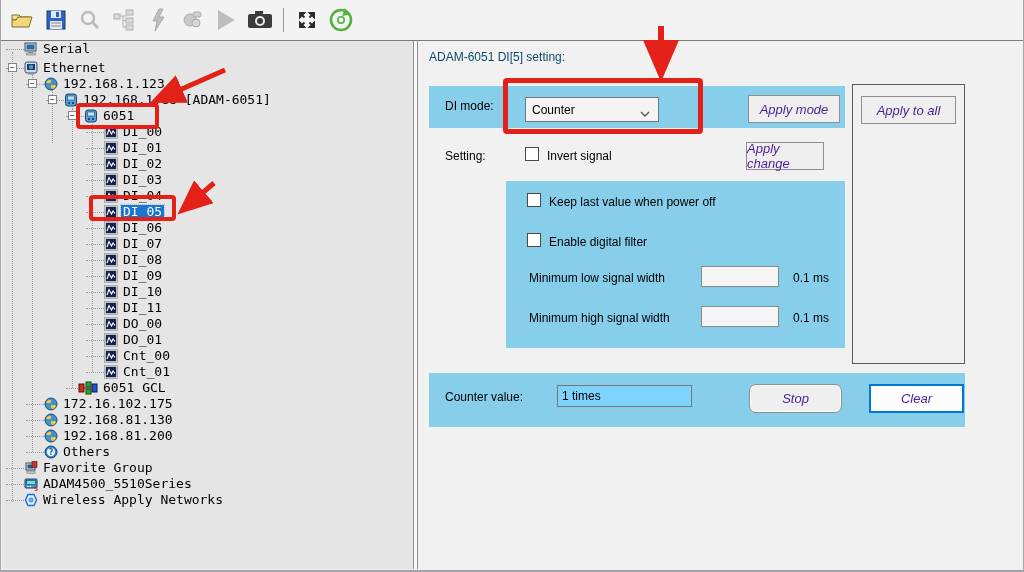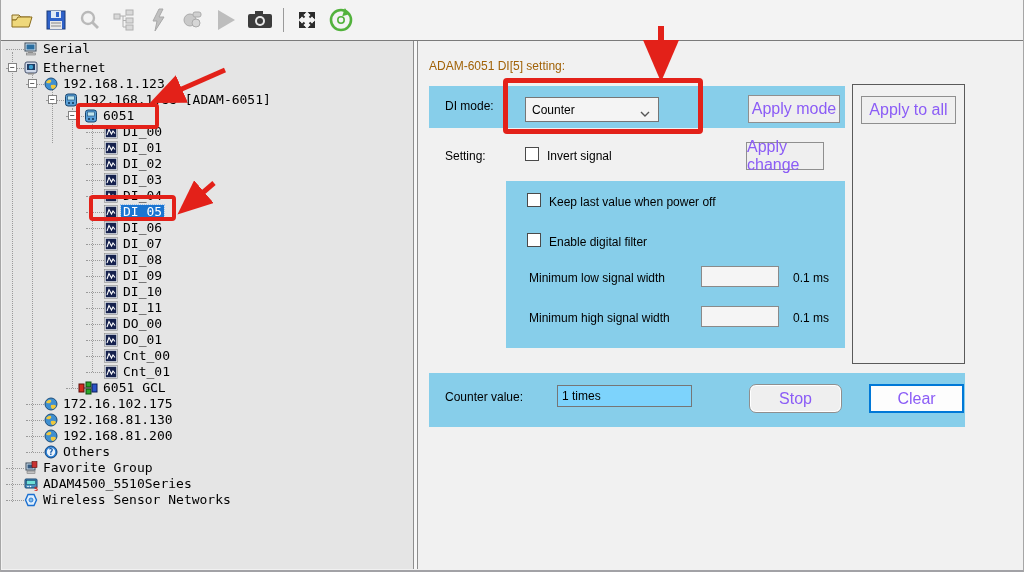--- a/index.html
+++ b/index.html
@@ -24,25 +24,25 @@
   .tlabel{position:absolute;top:1px;font:13px/14px "DejaVu Sans Mono",monospace;color:#000;white-space:pre;padding:0 2px;}
   .tlabel.sel{background:#1b75d1;color:#fff;outline:1px dotted #9cc3ef;}
   .vguide{position:absolute;border-left:1px dotted #9a9a9a;width:0;}
 
   
   #splitter{position:absolute;left:412px;top:41px;width:5px;height:528px;background:#f8f8f8;
             border-left:1px solid #8e8e8e;border-right:1px solid #8e8e8e;box-sizing:border-box;}
 
   
   #rightPanel{position:absolute;left:417px;top:41px;width:606px;height:528px;background:#f1f1f1;}
-  .ptitle{position:absolute;left:11px;top:18px;font-size:12px;color:#a16207;}
+  .ptitle{position:absolute;left:11px;top:9px;font-size:12px;color:#0c4a6e;}
   .band{position:absolute;background:#87ceea;}
   .plabel{position:absolute;font-size:12px;color:#000;}
-  .btn{position:absolute;background:#efefef;border:1px solid #8f8f8f;font-size:16px;color:#8b5cf6;
-       display:flex;align-items:center;justify-content:center;box-sizing:border-box;}
+  .btn{position:absolute;background:#efefef;border:1px solid #8f8f8f;font-size:13px;color:#4c1d95;
+       display:flex;align-items:center;justify-content:center;box-sizing:border-box;font-style:italic;}
   .btn.primary{background:#fdfdfd;border:2px solid #0078d7;}
   .dropdown{position:absolute;background:#f4f4f4;border:1px solid #767676;box-sizing:border-box;
             display:flex;align-items:center;font-size:12px;color:#000;padding-left:6px;}
   .dropdown .chev{position:absolute;right:8px;top:9px;}
   .cb{position:absolute;width:14px;height:14px;background:#fff;border:1px solid #4a4a4a;box-sizing:border-box;}
   .txtin{position:absolute;background:#f5f5f5;border:1px solid #8a8a8a;box-sizing:border-box;
          font-size:12px;font-family:"Liberation Sans",sans-serif;padding:0 4px;color:#000;}
   .txtin.white{background:#7dd3fc;border:1px solid #767676;}
   #applyAllBox{position:absolute;background:#f1f1f1;border:1px solid #5a5a5a;box-sizing:border-box;}
 
@@ -409,21 +409,21 @@
             <text x="10" y="13.5" font-size="6" fill="#d42a1e" font-family="DejaVu Sans" font-weight="bold">5</text>
           </svg></span>
         <span class="tlabel" style="left: 39px;">ADAM4500_5510Series</span>
       </div>
       <div class="trow" style="top: 451px;">
         <div class="stub" style="left: 4px; width: 18px;"></div>
         <span class="ticon" style="left: 22px; width: 14px;"><svg width="14" height="14" viewBox="0 0 14 14">
             <polygon points="4,1.5 10,1.5 12.5,7 10,12.5 4,12.5 1.5,7" fill="#dfeefc" stroke="#1a6fd0" stroke-width="1.4"></polygon>
             <circle cx="7" cy="7" r="2" fill="#7ab8e8" stroke="#1a6fd0" stroke-width="0.8"></circle>
           </svg></span>
-        <span class="tlabel" style="left: 39px;">Wireless Sensor Networks</span>
+        <span class="tlabel" style="left: 39px;">Wireless Apply Networks</span>
       </div>
     </div>
 
   <div id="splitter"></div>
 
   <div id="rightPanel">
     <div class="ptitle">ADAM-6051 DI[5] setting:</div>
 
     <div class="band" style="left:11px;top:45px;width:416px;height:42px;"></div>
     <div class="plabel" style="left:27px;top:58px;">DI mode:</div>

